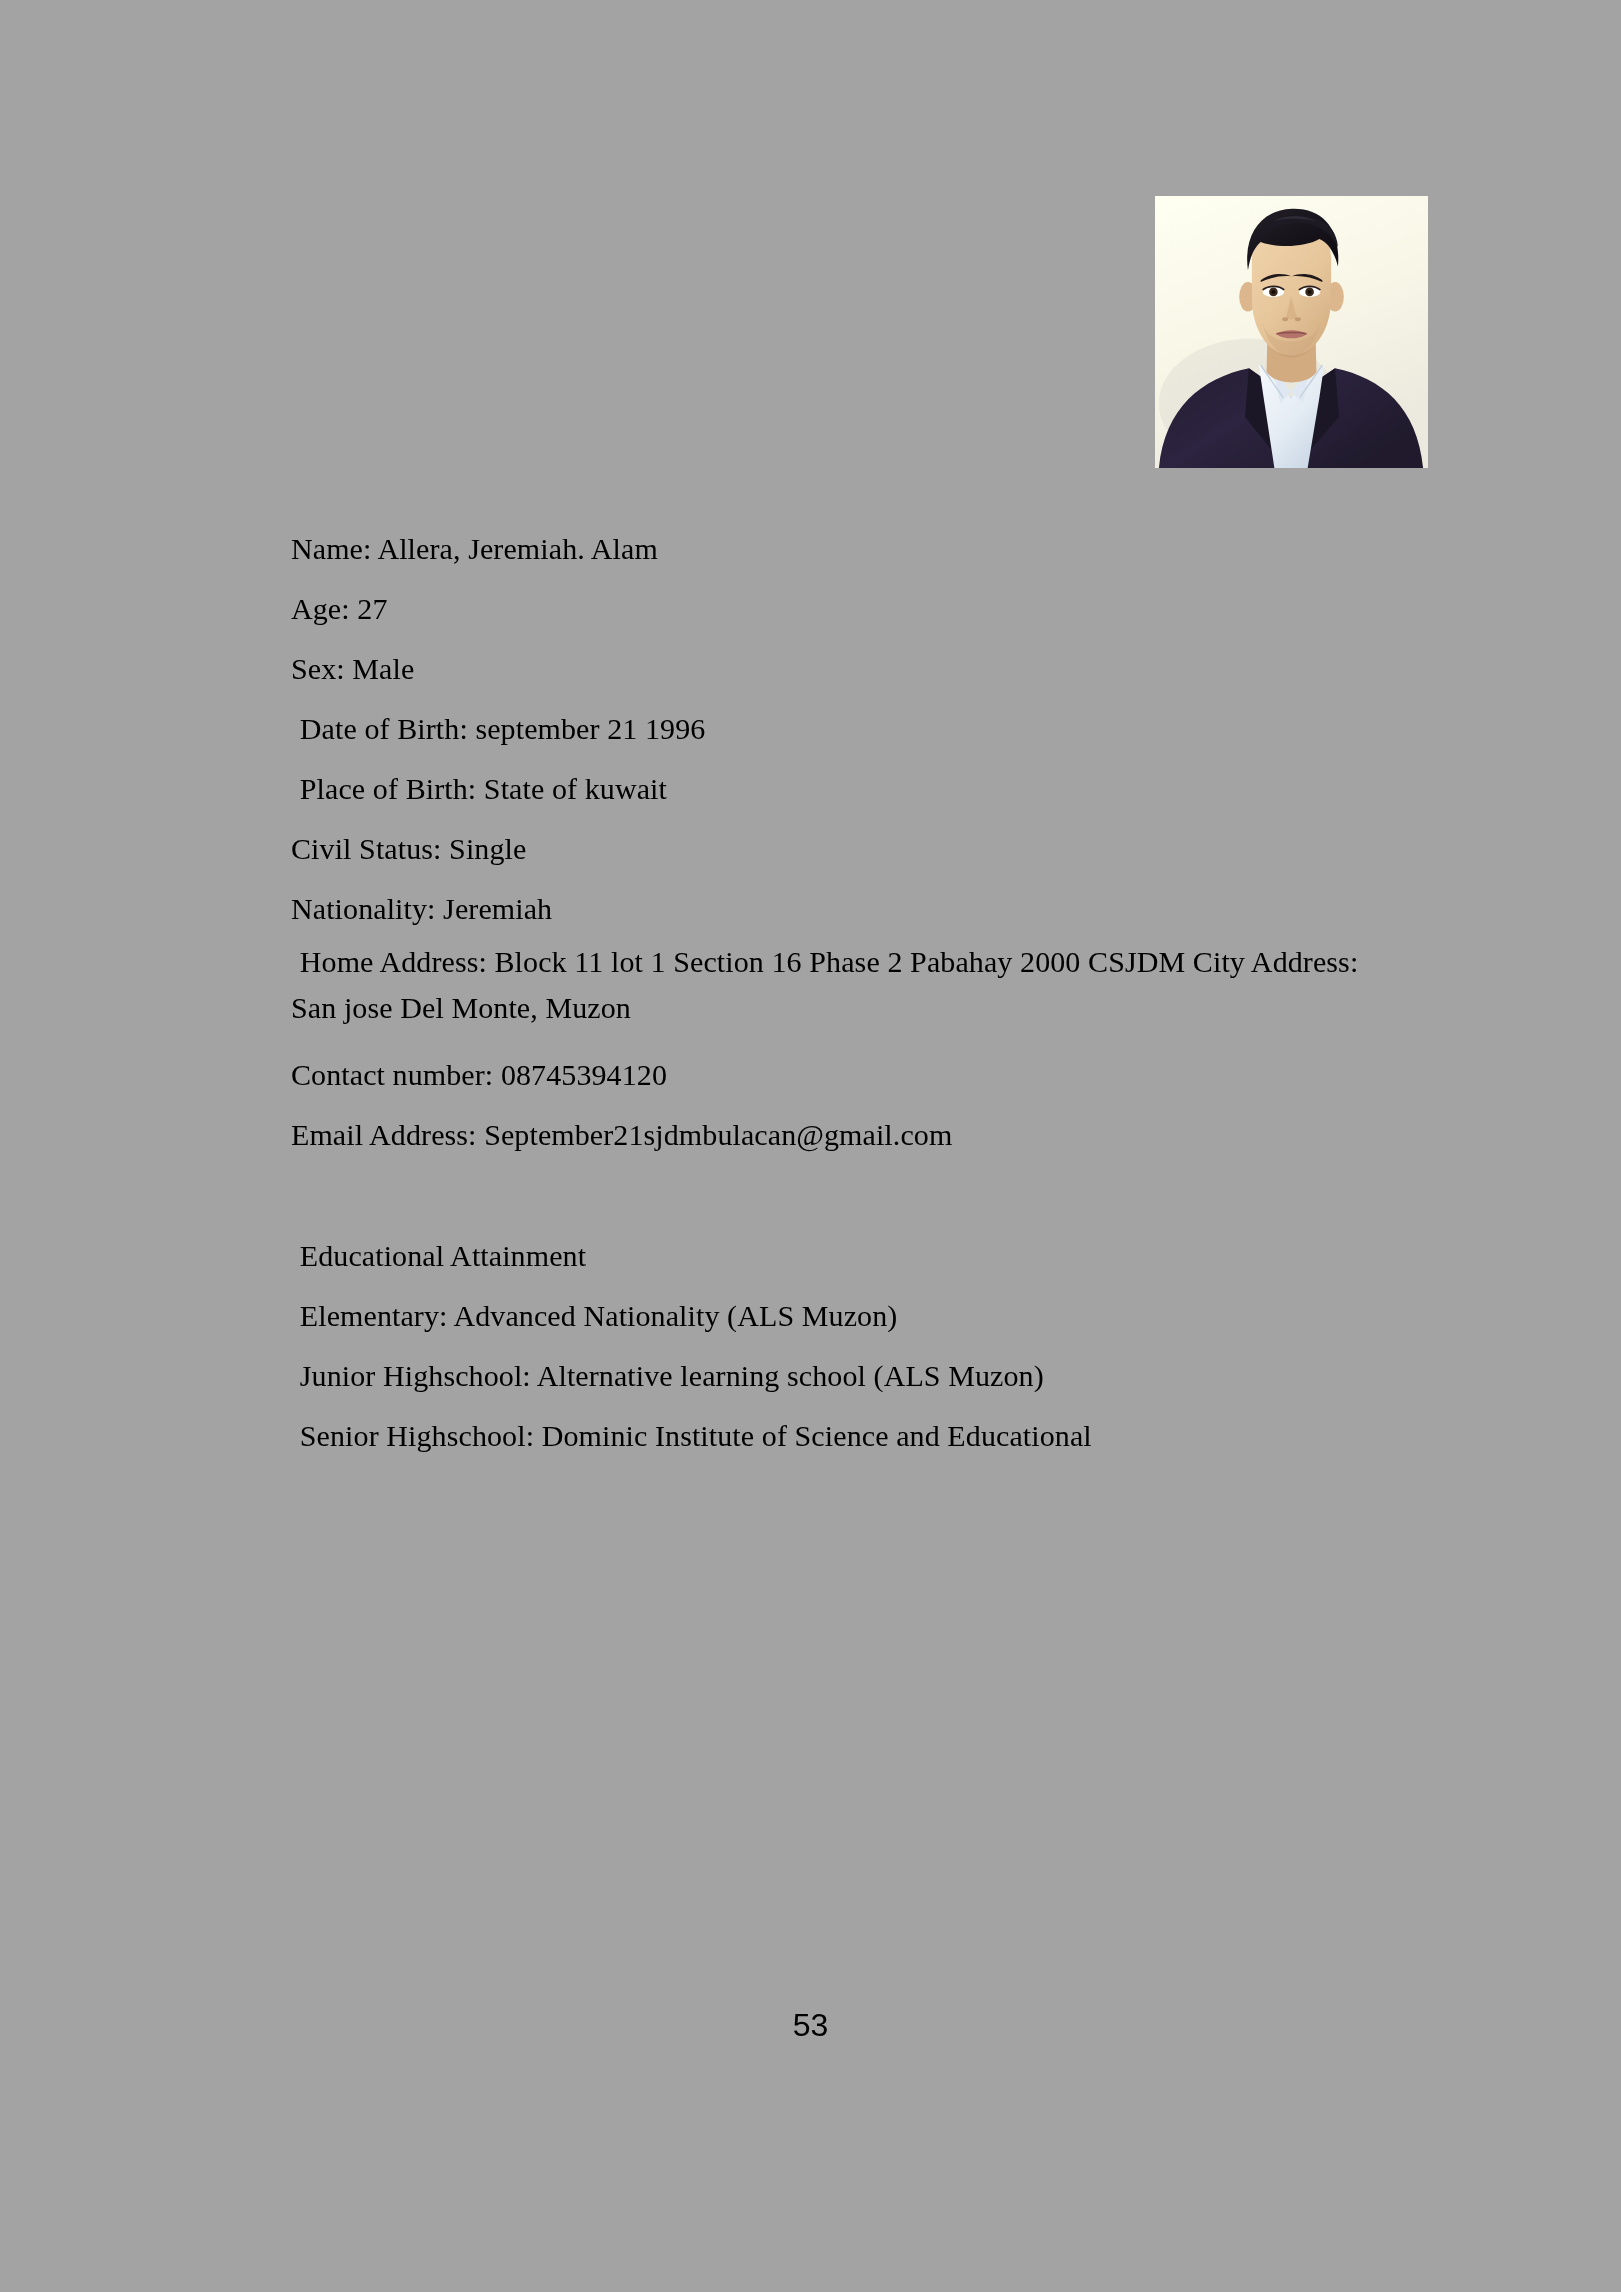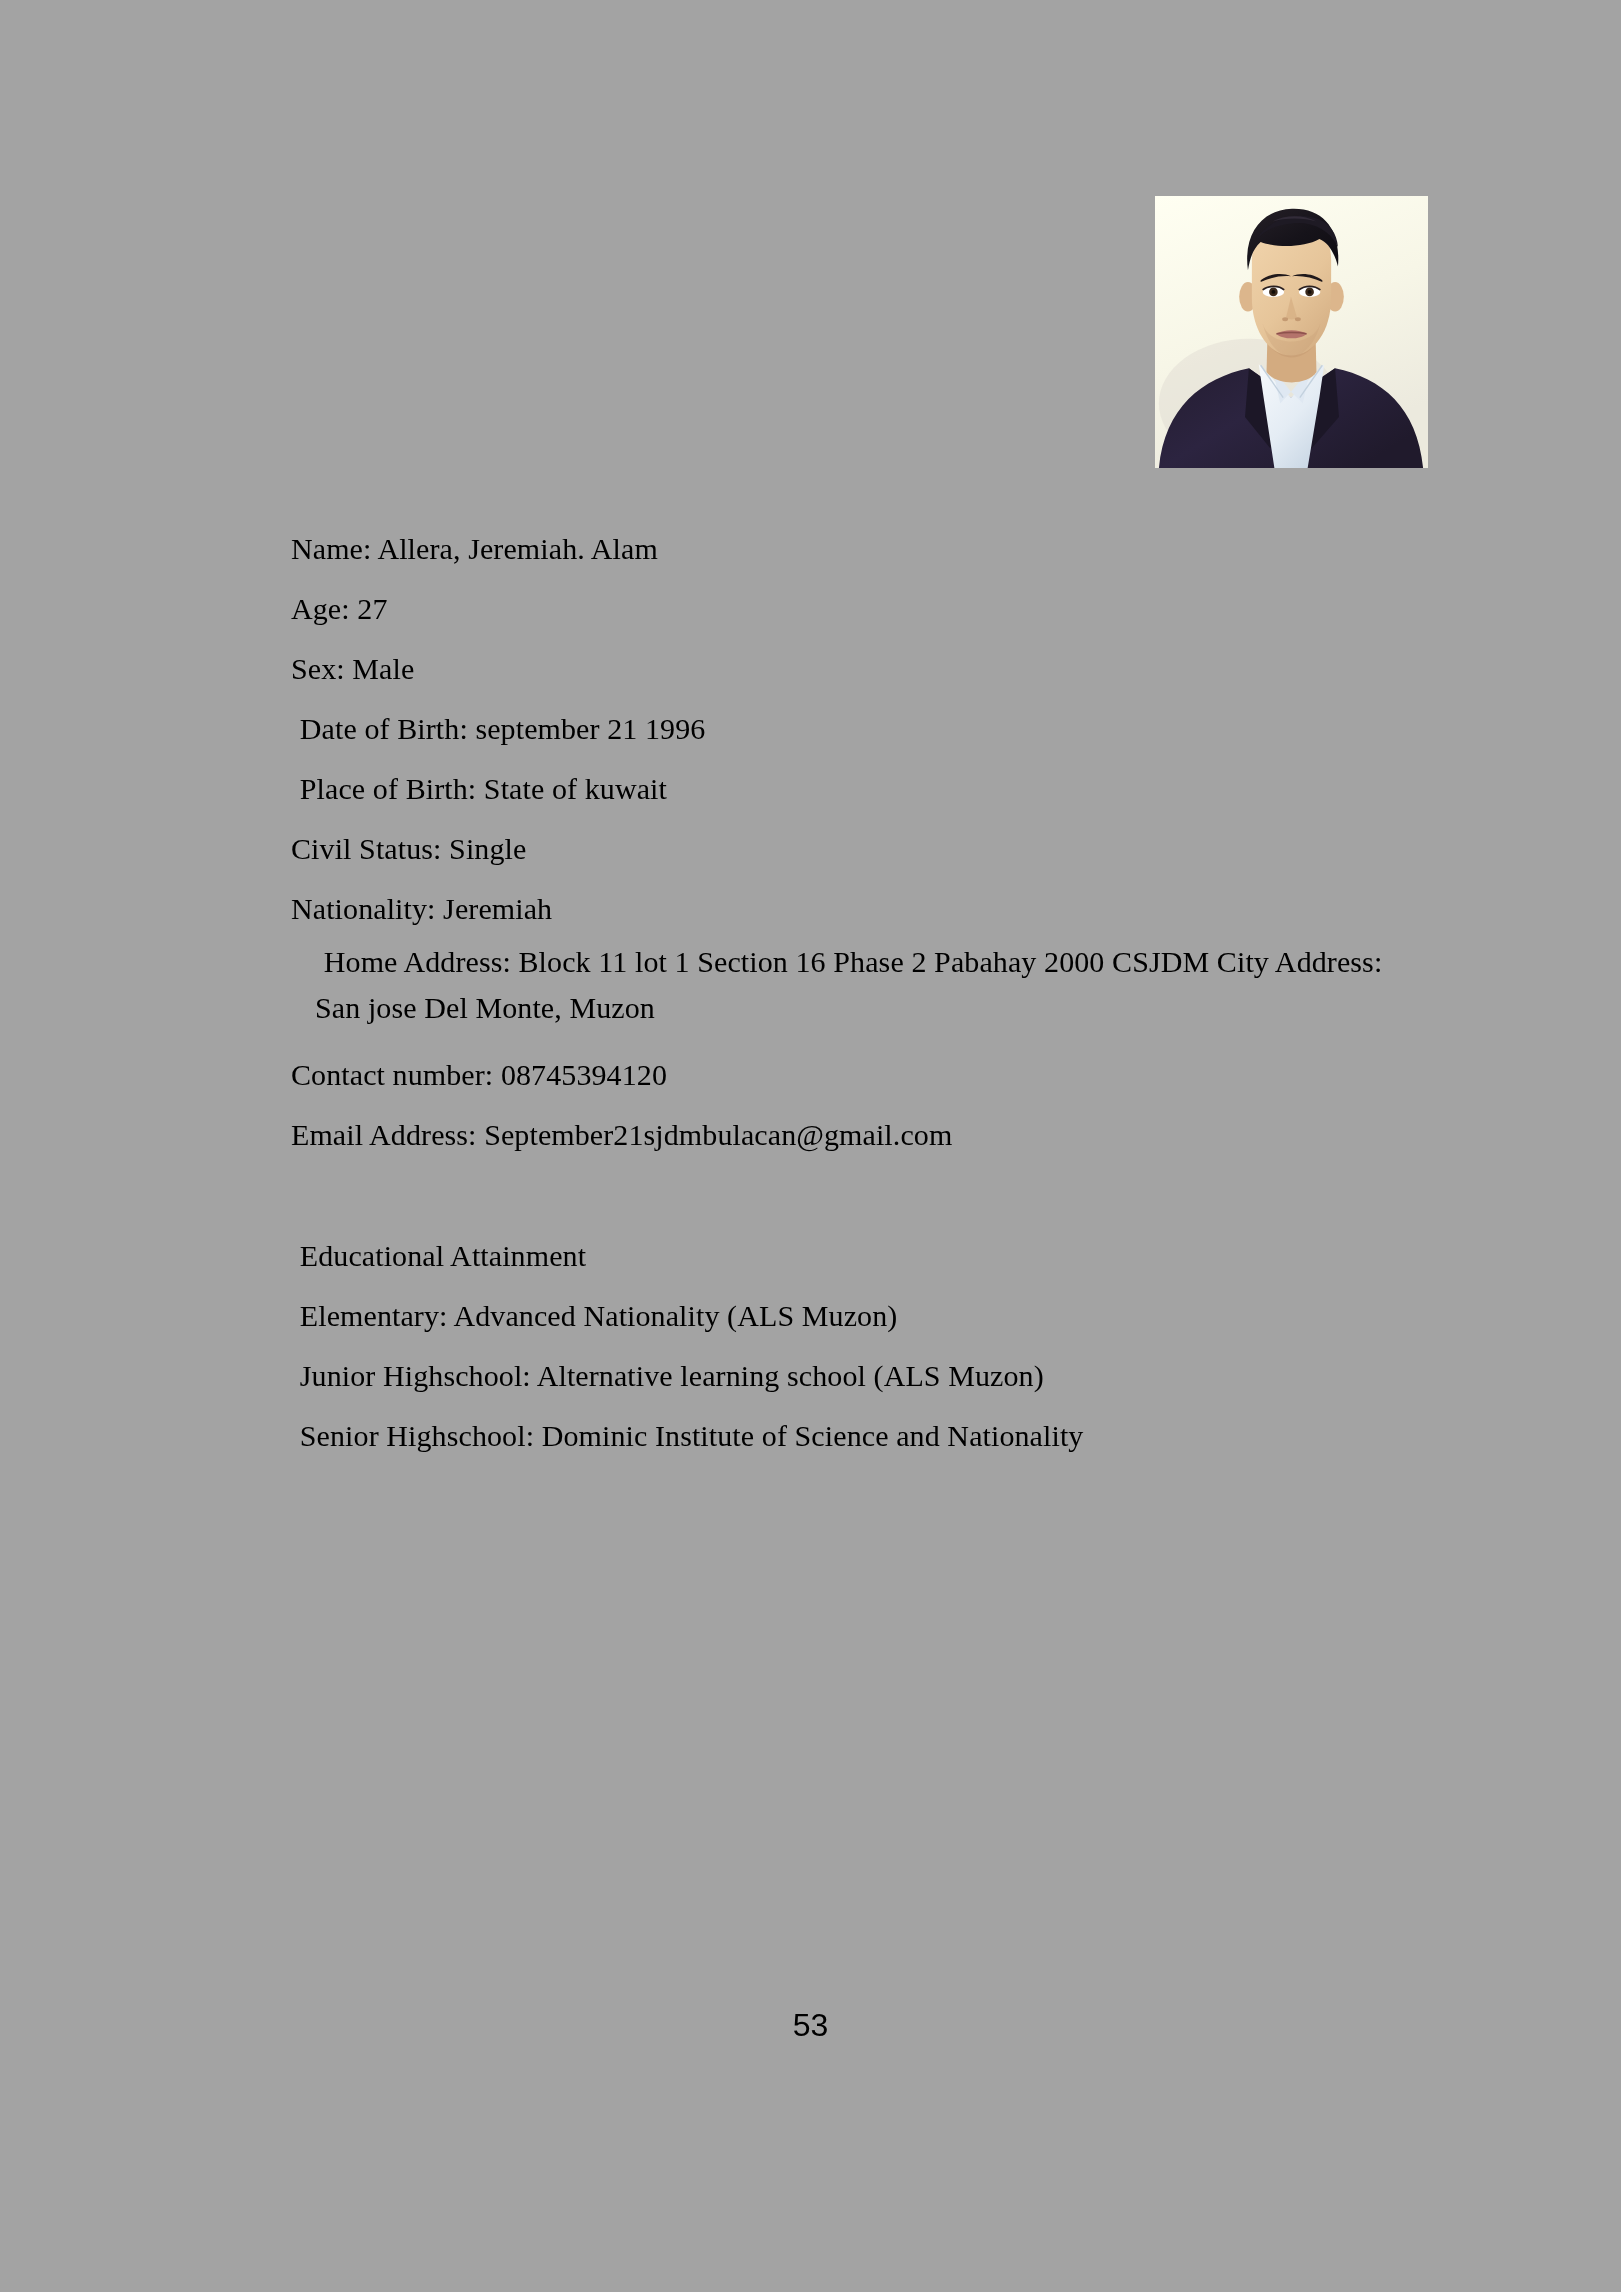--- a/index.html
+++ b/index.html
@@ -51,21 +51,20 @@
     white-space: normal;
   }
 
   .line.indent {
     padding-left: 8.8px;
   }
 
   .line.wrap {
     line-height: 46px;
     margin-bottom: 13.7px;
-    margin-left: 24px;
   }
 
   .line.wrap .cont {
     display: block;
     margin-left: -8.8px;
   }
 
   .gap {
     height: 61px;
   }
@@ -186,20 +185,20 @@
     </div>
 
     <div class="line">Contact number: 08745394120</div>
     <div class="line">Email Address: September21sjdmbulacan@gmail.com</div>
 
     <div class="gap"></div>
 
     <div class="line indent">Educational Attainment</div>
     <div class="line indent">Elementary: Advanced Nationality (ALS Muzon)</div>
     <div class="line indent">Junior Highschool: Alternative learning school (ALS Muzon)</div>
-    <div class="line indent">Senior Highschool: Dominic Institute of Science and Nationality</div>
+    <div class="line indent">Senior Highschool: Dominic Institute of Science and Educational</div>
 
   </div>
 
   <div class="page-number">53</div>
 
 </div>
 
 
 </body></html>

